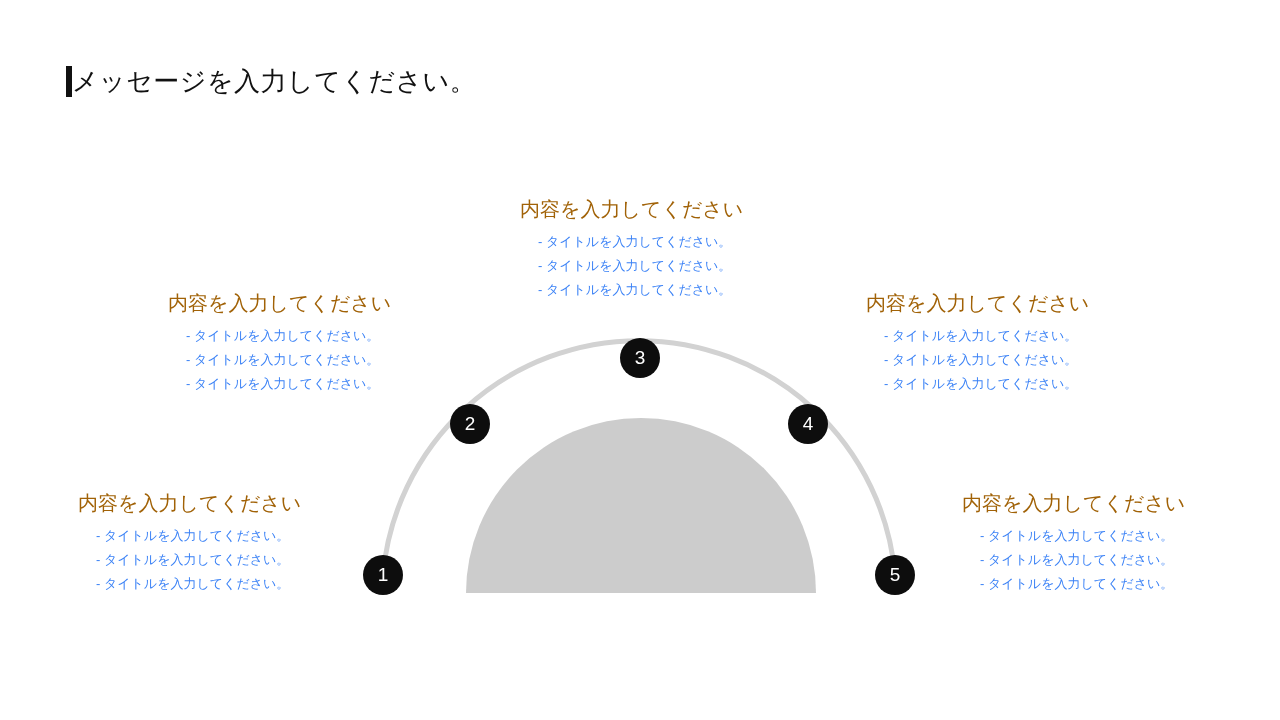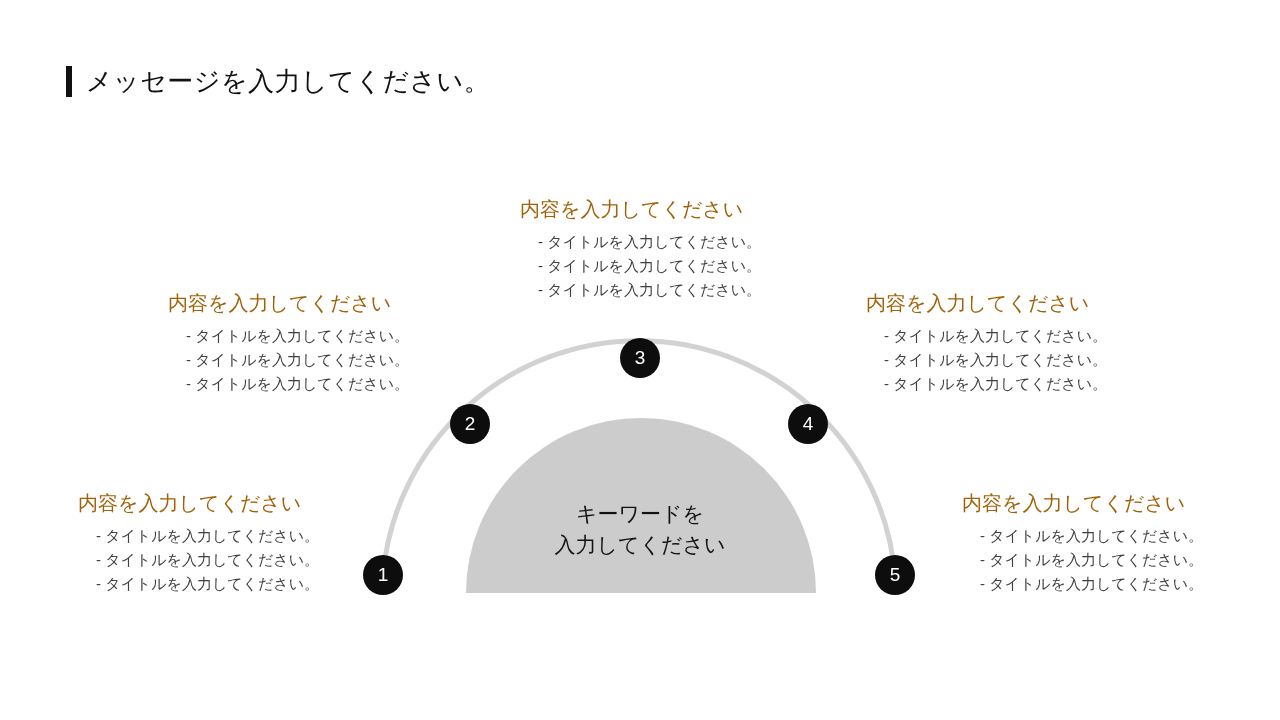--- a/index.html
+++ b/index.html
@@ -24,21 +24,20 @@
     background: #ffffff;
   }
 
   
   .title-row {
     position: absolute;
     left: 66px;
     top: 66px;
     display: flex;
     align-items: center;
-    gap: 14px;
   }
   .title-bar {
     width: 6px;
     height: 31px;
     background: #111111;
     flex: 0 0 auto;
   }
   .title-text {
     font-size: 26px;
     line-height: 31px;
@@ -104,23 +103,23 @@
     color: #a16207;
     margin: 0 0 8px 0;
     white-space: nowrap;
   }
   .block-list {
     list-style: none;
     margin: 0;
     padding: 0;
   }
   .block-list li {
-    font-size: 15px;
+    font-size: 13px;
     line-height: 24px;
-    color: #404040;
+    color: #3b82f6;
     white-space: nowrap;
   }
 
   .indent { padding-left: 18px; }
 </style>
 </head>
 <body>
 
 <div id="slide">
 
@@ -130,22 +129,20 @@
   </div>
 
   <div class="stage">
     <svg viewBox="0 0 1280 720" xmlns="http://www.w3.org/2000/svg" aria-hidden="true">
 
       <path d="M 383 575 A 257 257 0 0 1 895 575" fill="none" stroke="#D2D2D2" stroke-width="5" stroke-linecap="round"></path>
 
       <path d="M 466 593 A 175 175 0 0 1 816 593 Z" fill="#CCCCCC" stroke="none"></path>
     </svg>
 
-    <div class="center-label">キーワードを
-入力してください</div>
 
     <div class="badge" style="left:363px; top:555px;">1</div>
     <div class="badge" style="left:450px; top:404px;">2</div>
     <div class="badge" style="left:620px; top:338px;">3</div>
     <div class="badge" style="left:788px; top:404px;">4</div>
     <div class="badge" style="left:875px; top:555px;">5</div>
   </div>
 
   <div class="block" style="left:78px; top:490px; width:290px;">
     <div class="block-heading">内容を入力してください</div>

